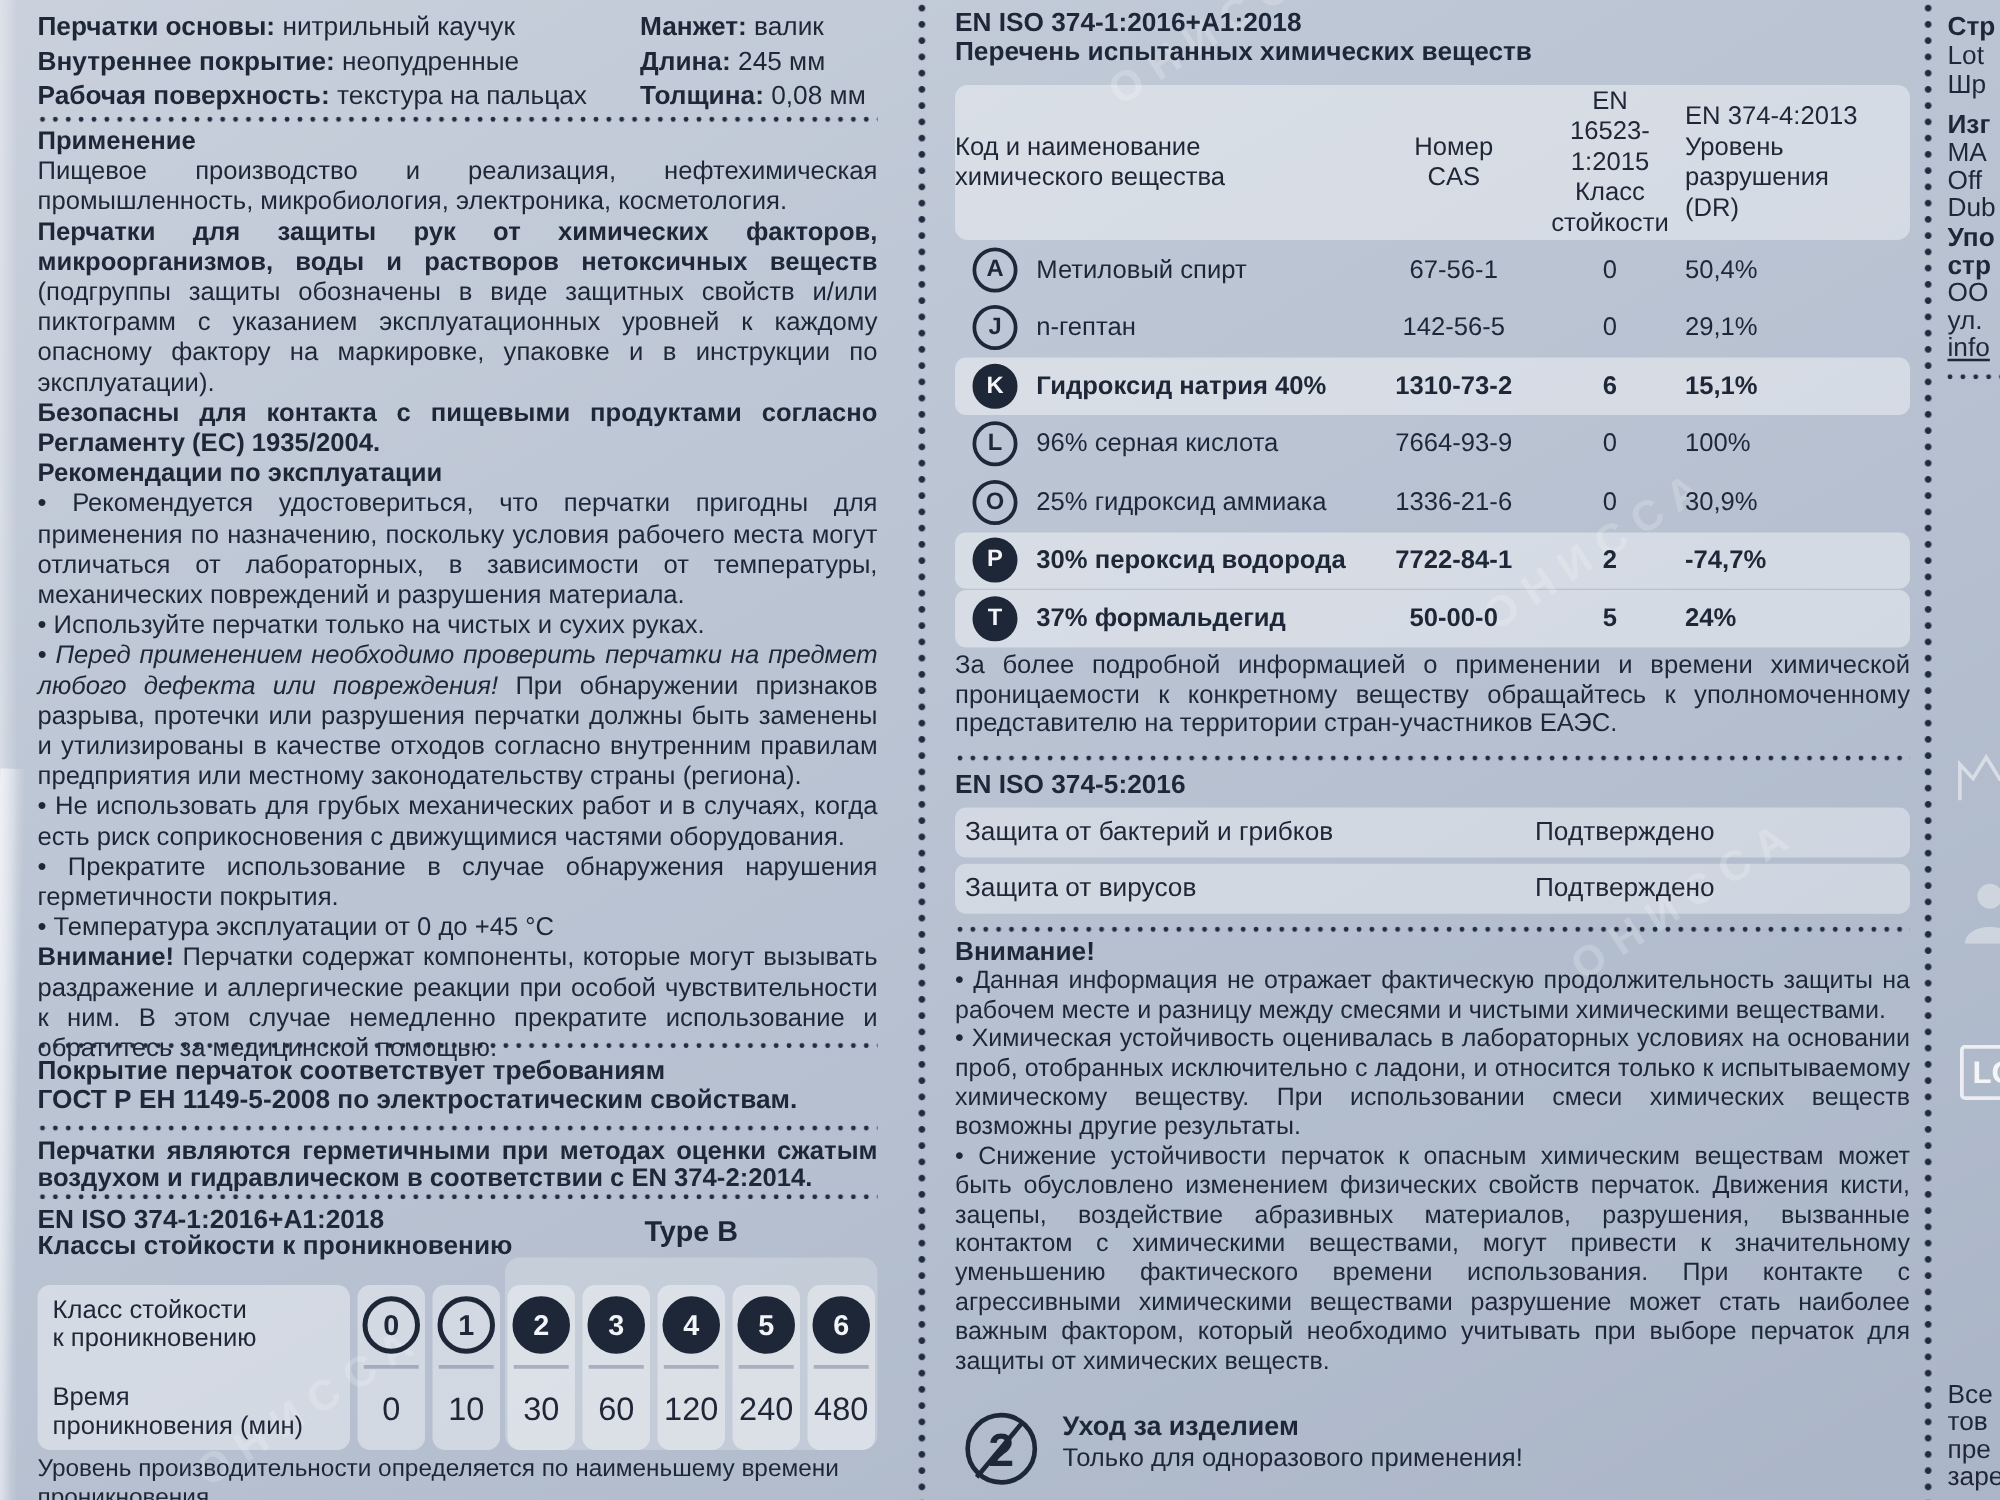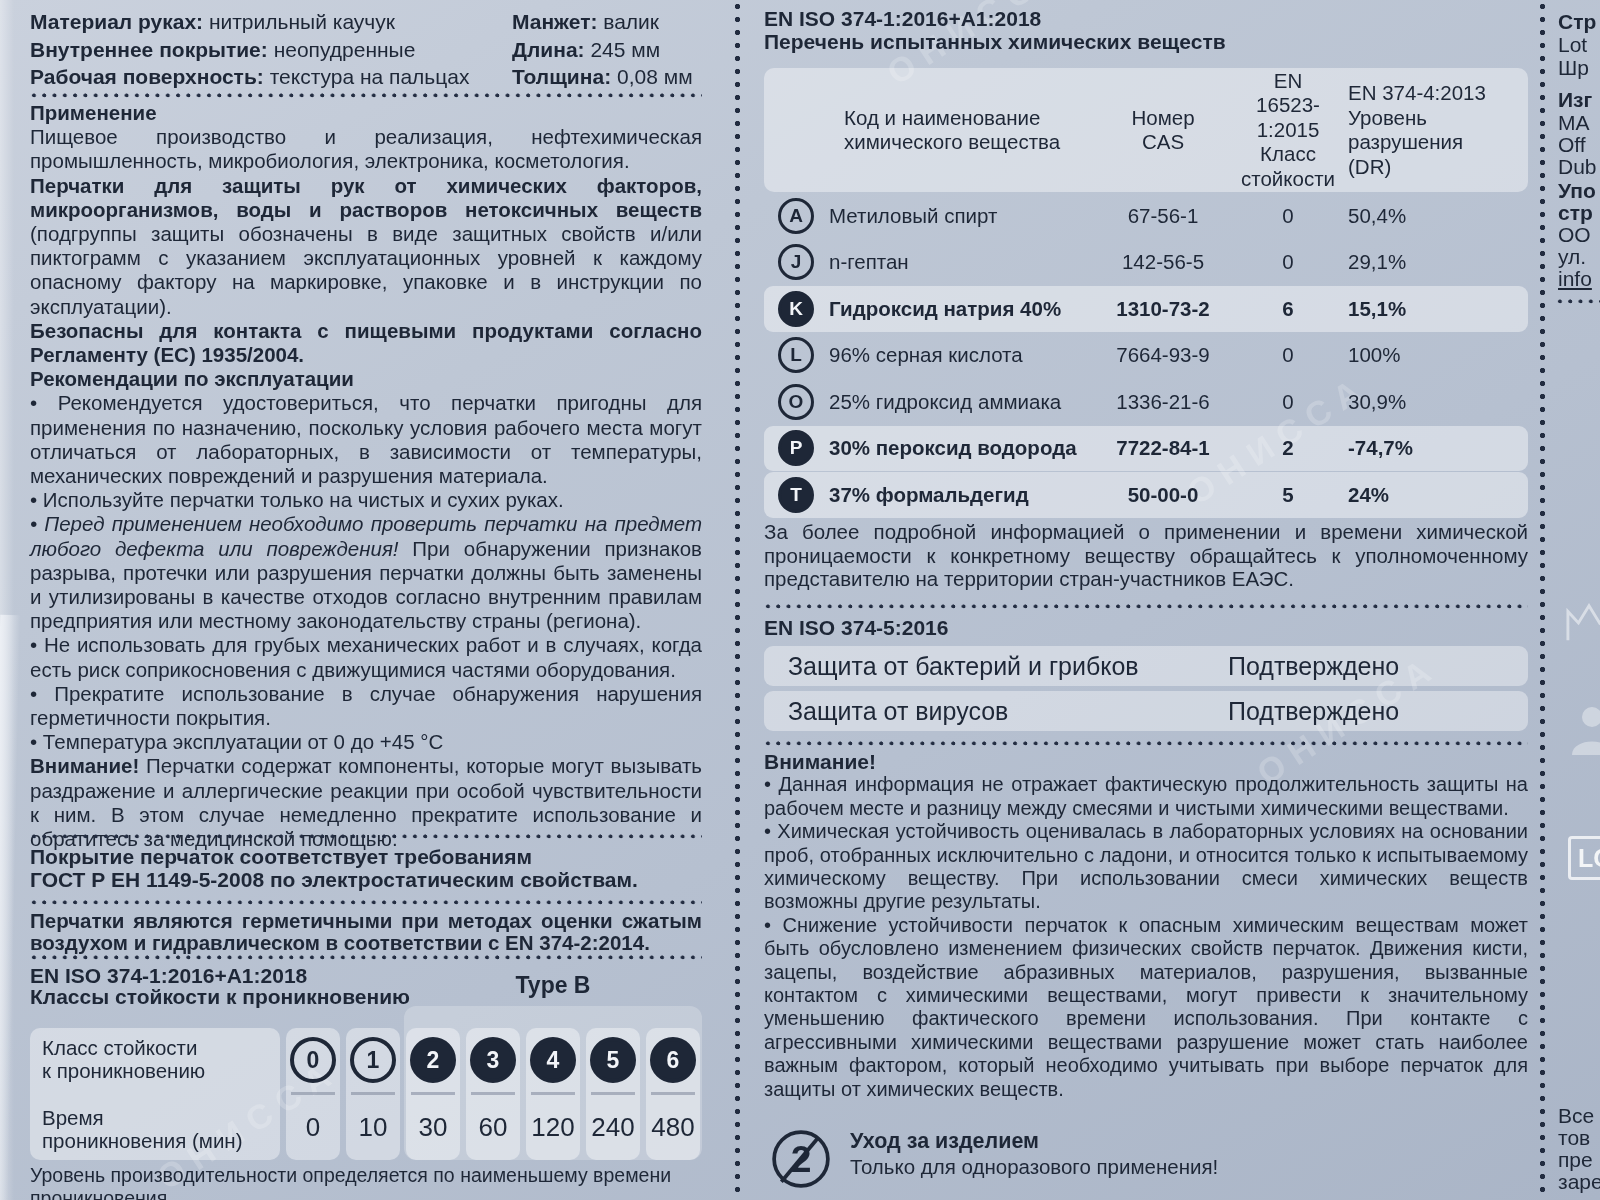--- a/index.html
+++ b/index.html
@@ -53,37 +53,37 @@
     justify-content:center;font-size:23px;font-weight:bold;border:4px solid #1e2737;color:#1e2737}
   .circle.fill{background:#1e2737;color:#f2f4f8;border-color:#1e2737}
   .pdivider{width:44px;height:3px;background:rgba(125,135,155,.55)}
   .ptime{height:64px;display:flex;align-items:center;font-size:26px}
   .pfoot{top:1164px;font-size:19.5px}
   
   .mhead{top:8px;font-size:21px;line-height:22.5px;font-weight:bold}
   .mtable{top:68px}
   .mthead{height:124px;background:rgba(255,255,255,.40);border-radius:10px;
     display:flex;align-items:center;font-size:20.5px;line-height:24.5px;padding-right:10px}
-  .hname{flex:1;padding-left:80px;text-align:left}
+  .hname{flex:1;text-align:left}
   .hcas{width:130px;text-align:center}.hcls{width:120px;text-align:center}
   .hdr{width:170px;}
   .crow{height:45.5px;display:flex;align-items:center;font-size:20.5px;padding-right:10px;margin-top:1px}
   .crow.hl{background:rgba(255,255,255,.42);border-radius:9px;font-weight:bold}
   .ltr{width:36px;height:36px;margin-left:14px;border-radius:50%;border:3px solid #1e2737;
     display:flex;align-items:center;justify-content:center;font-size:19px;font-weight:bold;flex:none}
   .ltr.fill{background:#1e2737;color:#f2f4f8}
   .cname{flex:1;margin-left:15px}
   .ccas{width:130px;text-align:center}.ccls{width:120px;text-align:center}
   .cdr{width:170px;}
   .mnote{top:520px}
   .mnote p{font-size:20.5px;line-height:23.5px}
   .msep1{top:604px}.msep2{top:741px}
   .m5std{top:616px;font-size:21px;font-weight:bold}
   .brow{position:absolute;left:0;right:0;height:40px;background:rgba(255,255,255,.38);
-    border-radius:9px;display:flex;align-items:center;font-size:25px;padding-left:24px}
+    border-radius:9px;display:flex;align-items:center;font-size:21px;padding-left:8px}
   .brow .lbl{flex:1}.brow .val{width:300px;text-align:left}
   .matt{top:750px}
   .matt h3{font-size:21px;line-height:23.4px;margin:0}
   .matt p{font-size:20px;line-height:23.4px}
   .mcare{top:1128px;display:flex;align-items:flex-start}
   .careicon{flex:none;margin-left:6px}
   .caretxt{margin-left:18px}
   .caretitle{font-size:21.5px;font-weight:bold;line-height:26px}
   .caresub{font-size:20.5px;line-height:26px}
   
@@ -104,21 +104,21 @@
 
   <div class="wm" style="left:880px;top:60px">ОНИССА</div>
   <div class="wm" style="left:1180px;top:480px">ОНИССА</div>
   <div class="wm" style="left:1250px;top:760px">ОНИССА</div>
   <div class="wm" style="left:150px;top:1165px">ОНИССА</div>
 
   <div class="col colL">
 
     <div class="specs abs">
       <div class="c1">
-        <div class="spec-line"><span class="b">Материал руках:</span> <span>нитрильный каучук</span></div>
+        <div class="spec-line"><span class="b">Перчатки основы:</span> <span>нитрильный каучук</span></div>
         <div class="spec-line"><span class="b">Внутреннее покрытие:</span> <span>неопудренные</span></div>
         <div class="spec-line"><span class="b">Рабочая поверхность:</span> <span>текстура на пальцах</span></div>
       </div>
       <div class="c2">
         <div class="spec-line"><span class="b">Манжет:</span> <span>валик</span></div>
         <div class="spec-line"><span class="b">Длина:</span> <span>245 мм</span></div>
         <div class="spec-line"><span class="b">Толщина:</span> <span>0,08 мм</span></div>
       </div>
     </div>
 

